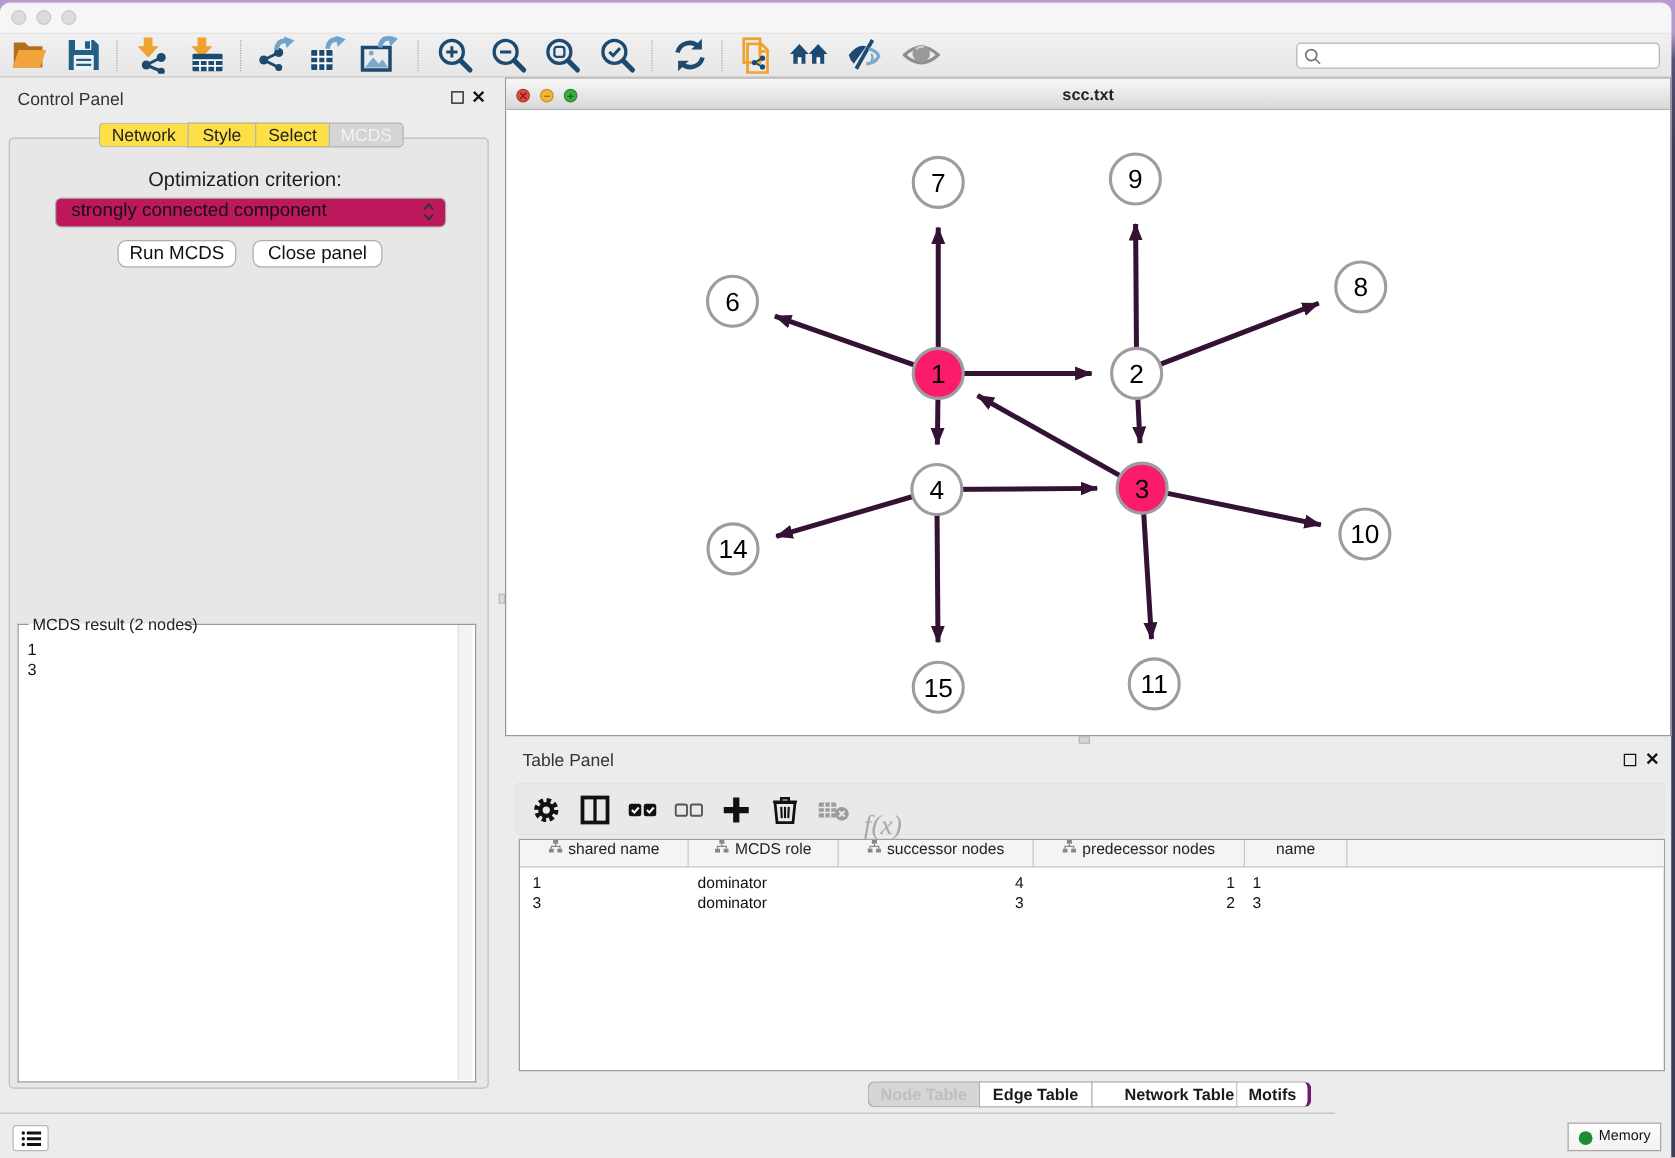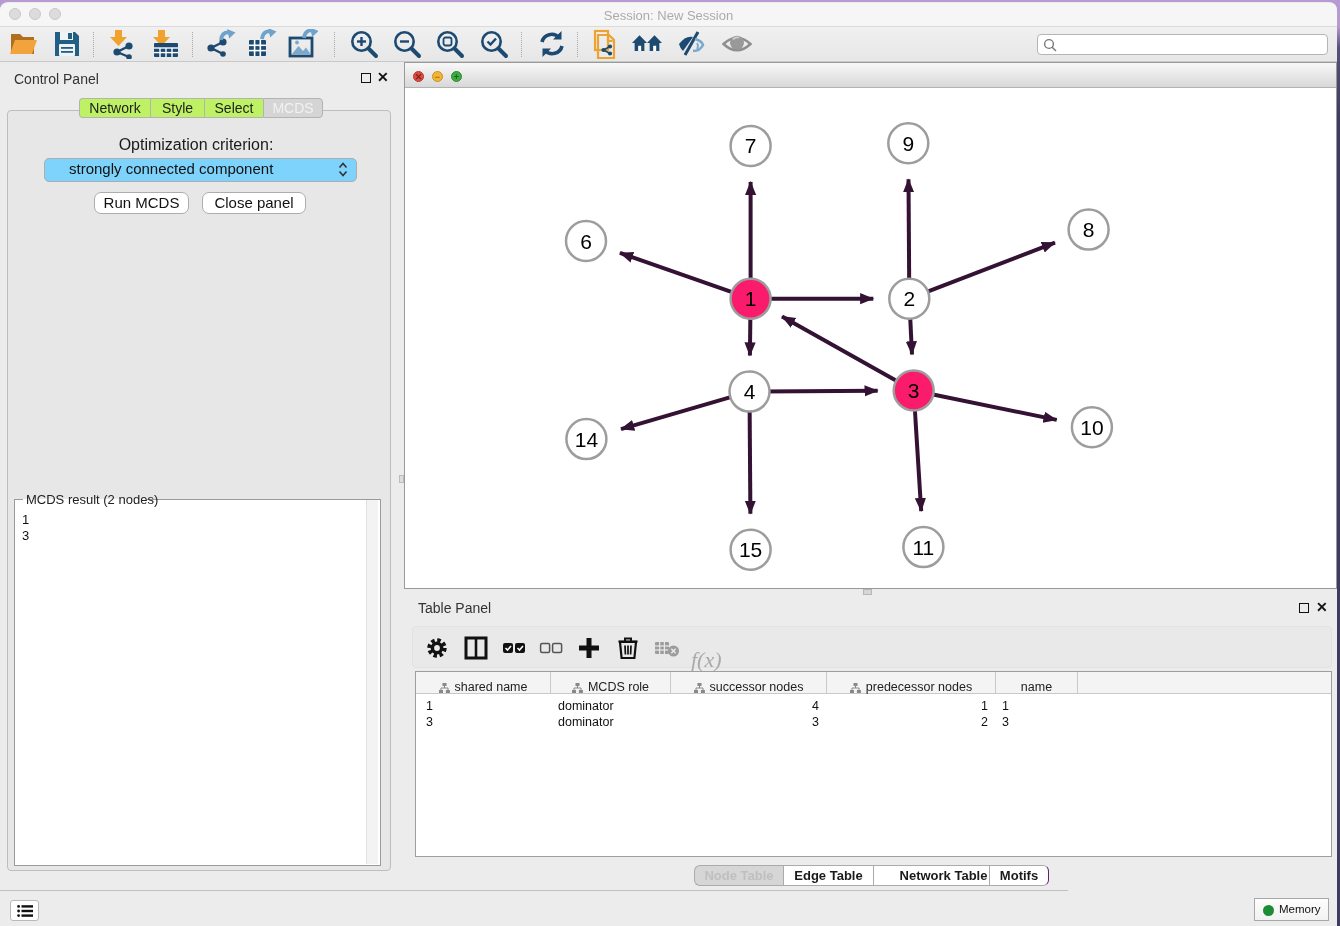--- a/index.html
+++ b/index.html
@@ -16,57 +16,56 @@
 #titletext { position:absolute; top:5px; left:0; width:1337px; text-align:center; font-size:13px; color:#ababab; }
 
 #toolbar { z-index:2; left:0; top:27px; width:1337px; height:35px; background:linear-gradient(#f0f0f0,#e7e7e7); border-bottom:1px solid #c9c9c9; }
 .tsep { position:absolute; top:5px; width:1px; height:25px; border-left:1px dotted #a9a9a9; }
 .ticon { position:absolute; top:2px; width:30px; height:30px; }
 #searchbox { position:absolute; left:1037px; top:7px; width:291px; height:21px; background:#fff; border:1px solid #b5b5b5; border-radius:4px; }
 
 #cp-title { z-index:2; left:14px; top:71px; font-size:14px; color:#333; }
 #cp-float { z-index:2; left:361px; top:73px; width:10px; height:10px; border:1.5px solid #111; }
 #cp-close { z-index:2; left:377px; top:69px; font-size:14px; color:#111; font-weight:bold; }
-.tab { position:absolute; top:98px; height:20px; background:#bef264; border:1px solid #b3b3b3; border-right:none; font-size:14px; color:#222; text-align:center; line-height:19px; z-index:3; }
+.tab { position:absolute; top:98px; height:20px; background:#fde047; border:1px solid #b3b3b3; border-right:none; font-size:14px; color:#222; text-align:center; line-height:19px; z-index:3; }
 #cp-panel { left:7px; top:110px; width:384px; height:761px; background:#e7e7e7; border:1px solid #bdbdbd; border-radius:4px; z-index:2; }
 #opt-label { left:0px; top:136px; width:392px; text-align:center; font-size:16px; color:#1a1a1a; z-index:4;}
-#opt-select { left:44px; top:158px; width:313px; height:24px; background:#7dd3fc; border:1px solid #adadad; border-radius:5px; font-size:15px; color:#111; line-height:20px; padding-left:24px; z-index:4; }
+#opt-select { left:44px; top:158px; width:313px; height:24px; background:#be185d; border:1px solid #adadad; border-radius:5px; font-size:15px; color:#111; line-height:20px; padding-left:12px; z-index:4; }
 .btn { position:absolute; top:192px; height:22px; background:#fff; border:1px solid #adadad; border-radius:7px; font-size:15px; color:#111; text-align:center; line-height:20px; z-index:4; }
 #mcds-box { left:14px; top:499px; width:367px; height:367px; background:#fff; border:1px solid #9a9a9a; border-top:none; z-index:4; }
 #mcds-legend { left:26px; top:492px; font-size:13px; color:#222; background:transparent; z-index:5; }
 
 #sccwin { left:404px; top:62px; width:933px; height:527px; border:1px solid #999; background:#fff; z-index:2; }
 #scctitle { left:0; top:0; width:931px; height:25px; background:linear-gradient(#f8f8f8,#d8d8d8); border-bottom:1px solid #b2b2b2; }
 .wl { position:absolute; top:8px; width:11px; height:11px; border-radius:50%; font-size:9px; font-weight:bold; text-align:center; line-height:11px; }
 #scctext { position:absolute; top:5px; left:0; width:931px; text-align:center; font-size:13px; font-weight:600; color:#222; }
 
 #tp-title { z-index:2; left:418px; top:600px; font-size:14px; color:#333; z-index:2;}
 #tp-float { left:1299px; top:603px; width:10px; height:10px; border:1.5px solid #111; z-index:2;}
 #tp-close { left:1316px; top:599px; font-size:14px; color:#111; font-weight:bold; z-index:2;}
 #tp-toolbar { left:412px; top:626px; width:920px; height:42px; background:#e9e9e9; border:1px solid #e2e2e2; border-radius:4px; z-index:2; }
 #tp-table { left:415px; top:671px; width:917px; height:186px; background:#fff; border:1px solid #9e9e9e; z-index:2; }
 #tp-header { position:absolute; left:0; top:0; width:915px; height:22px; background:#f4f4f4; border-bottom:1px solid #c9c9c9; }
-.th { position:absolute; top:0; height:22px; border-right:1px solid #c9c9c9; font-size:12.5px; color:#222; display:flex; align-items:flex-end; justify-content:center; gap:5px; }
+.th { position:absolute; top:0; height:22px; border-right:1px solid #c9c9c9; font-size:12.5px; color:#222; display:flex; align-items:flex-start; justify-content:center; gap:5px; }
 .td { position:absolute; font-size:12.5px; color:#111; }
 .btab { position:absolute; top:865px; height:21px; background:#fff; border:1px solid #ababab; border-right:none; font-size:13px; font-weight:700; color:#1a1a1a; text-align:center; line-height:20px; z-index:2; }
 
 #statusbar { left:0; top:890px; width:1068px; height:36px; background:#ececec; border-top:1px solid #c0c0c0; z-index:2; }
 #sb-left { position:absolute; left:10px; top:9px; width:29px; height:21px; background:#fff; border:1px solid #b9b9b9; border-radius:3px; }
 #sb-mem { position:absolute; left:1254px; top:7px; width:75px; height:23px; background:linear-gradient(#fdfdfd,#f2f2f2); border:1px solid #a8a8a8; font-size:11.5px; color:#111; }
 </style>
 </head>
 <body>
 <div class="abs" id="deskTop"></div>
 <div class="abs" id="deskRight"></div>
 <div class="abs" id="appwin"></div>
 <div class="abs" id="titlebar">
   <div class="tl" style="left:9px;"></div>
   <div class="tl" style="left:29px;"></div>
   <div class="tl" style="left:49px;"></div>
-  <div id="titletext">Session: New Session</div>
 </div>
 <div class="abs" id="toolbar">
   <svg class="ticon" style="left:8px" viewBox="0 0 30 30">
       <path fill="#b06f1f" d="M3 5h9l3 3h11v17H3z"></path>
       <path fill="#f3a33c" d="M29 11l-5 14H2l5-14z"></path>
     </svg>
   <svg class="ticon" style="left:52px" viewBox="0 0 30 30">
       <path fill="#235e85" d="M3 3h20l4 4v20H3z"></path>
       <rect x="8" y="3" width="13" height="8" fill="#eef3f6"></rect>
       <rect x="16" y="4" width="4" height="6" fill="#235e85"></rect>
@@ -231,20 +230,21 @@
 </div>
 <div class="abs" style="left:14px; top:499px; width:9px; height:1px; background:#9a9a9a; z-index:5;"></div>
 <div class="abs" style="left:147px; top:499px; width:234px; height:1px; background:#9a9a9a; z-index:5;"></div>
 <div class="abs" id="mcds-legend">MCDS result (2 nodes)</div>
 
 <div class="abs" id="sccwin">
   <div id="scctitle">
     <div class="wl" style="left:8px; background:#e3493e; border:1px solid #b03a30; color:#7c241e;">✕</div>
     <div class="wl" style="left:27px; background:#f4b530; border:1px solid #c4912a; color:#9c6f1c;">−</div>
     <div class="wl" style="left:46px; background:#3cab41; border:1px solid #2f8a33; color:#1c641f;">+</div>
+    <div id="scctext">scc.txt</div>
   </div>
   <svg id="graph" style="position:absolute; left:-1px; top:25px;" width="931" height="499" viewBox="0 0 931 499">
     <defs>
       <marker id="ah" markerWidth="4.5" markerHeight="3.5" refX="3.3" refY="1.4" orient="auto" markerUnits="strokeWidth">
         <path d="M0,0 L3.5,1.4 L0,2.8 z" fill="#331233"></path>
       </marker>
     </defs>
     <g stroke="#331233" stroke-width="4" marker-end="url(#ah)">
       <line x1="346.6" y1="210.7" x2="346.6" y2="93.9"></line>
       <line x1="346.6" y1="210.7" x2="215.9" y2="164.9"></line>
@@ -385,21 +385,21 @@
   <div class="td" style="left:586px; top:27px;">1</div>
   <div class="td" style="left:10px; top:43px;">3</div>
   <div class="td" style="left:142px; top:43px;">dominator</div>
   <div class="td" style="left:255px; top:43px; width:148px; text-align:right;">3</div>
   <div class="td" style="left:411px; top:43px; width:161px; text-align:right;">2</div>
   <div class="td" style="left:586px; top:43px;">3</div>
 </div>
 <div class="btab" style="left:694px; width:89px; background:#d6d6d6; color:#bfbfbf; border-radius:6px 0 0 6px;">Node Table</div>
 <div class="btab" style="left:783px; width:90px;">Edge Table</div>
 <div class="btab" style="left:873px; width:116px;padding-left:24px;">Network Table</div>
-<div class="btab" style="left:989px; width:60px; border-right:1px solid #701a75; border-radius:0 6px 6px 0;">Motifs</div>
+<div class="btab" style="left:989px; width:60px; border-right:3px solid #701a75; border-radius:0 6px 6px 0;">Motifs</div>
 
 <div class="abs" id="statusbar">
   <div id="sb-left">
       <svg style="position:absolute;left:6px;top:3px" width="16" height="14" viewBox="0 0 16 14">
         <g fill="#111">
           <circle cx="1.6" cy="2.4" r="1.4"></circle>
           <circle cx="1.6" cy="7" r="1.4"></circle>
           <circle cx="1.6" cy="11.6" r="1.4"></circle>
           <rect x="4.5" y="1.2" width="11.5" height="2.4"></rect>
           <rect x="4.5" y="5.8" width="11.5" height="2.4"></rect>

